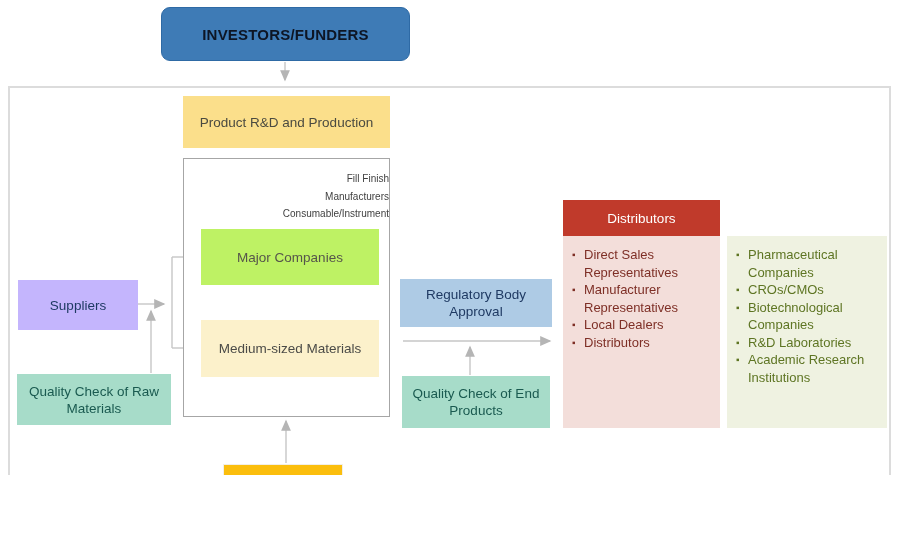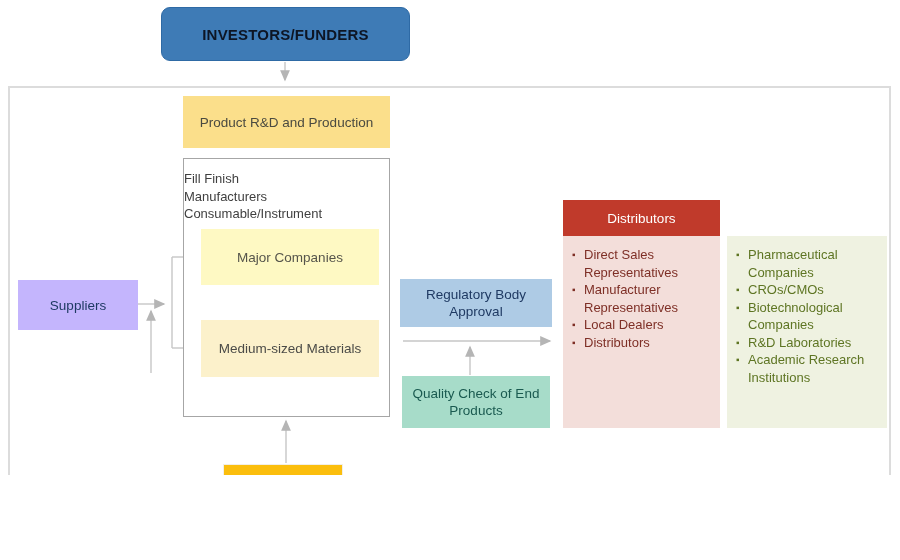--- a/index.html
+++ b/index.html
@@ -10,23 +10,23 @@
   
   .investors{left:161px;top:7px;width:249px;height:54px;background:#3E7BB6;
              border:1px solid #2E6AA5;border-radius:9px;color:#0D1524;
              font-weight:bold;font-size:15px;letter-spacing:.2px;}
   
   .outer{position:absolute;left:8px;top:86px;width:883px;height:461px;
          border:2px solid #DCDCDC;box-sizing:border-box;}
   .product-rd{left:183px;top:96px;width:207px;height:52px;background:#FBDF8B;color:#4A4A40;}
   .fillfinish{position:absolute;left:183px;top:158px;width:207px;height:259px;
               background:#ffffff;border:1px solid #A6A6A6;box-sizing:border-box;}
-  .ff-title{position:absolute;left:0;top:11px;width:100%;text-align:left;
-            color:#3F3F3F;font-size:13px;line-height:17.5px;}
-  .major{left:201px;top:229px;width:178px;height:56px;background:#fef9c3;color:#56554B;}
+  .ff-title{position:absolute;left:0;top:11px;width:100%;text-align:right;
+            color:#3F3F3F;font-size:10px;line-height:17.5px;}
+  .major{left:201px;top:229px;width:178px;height:56px;background:#bef264;color:#56554B;}
   .medium{left:201px;top:320px;width:178px;height:57px;background:#FCF1CB;color:#4B4B47;}
   .suppliers{left:18px;top:280px;width:120px;height:50px;background:#c4b5fd;color:#1F3A63;}
   .qc-raw{left:17px;top:374px;width:154px;height:51px;background:#A7DCC9;color:#1A5A50;}
   .reg-approval{left:400px;top:279px;width:152px;height:48px;background:#AECBE5;color:#1F3A63;}
   .qc-end{left:402px;top:376px;width:148px;height:52px;background:#A7DCC9;color:#1A5A50;}
   .reg-bodies{left:223px;top:464px;width:120px;height:73px;background:#FBBE0D;
               border:1px solid #F2EFE6;color:#2B2506;font-size:18px;line-height:19px;text-align:right;}
   
   .col-header{position:absolute;display:flex;align-items:center;justify-content:center;
               color:#ffffff;font-size:13.5px;box-sizing:border-box;}
@@ -82,20 +82,21 @@
     <div class="ff-title">
       <div>Fill Finish</div>
       <div>Manufacturers</div>
       <div>Consumable/Instrument</div>
     </div>
   </div>
   <div class="box major">Major Companies</div>
   <div class="box medium">Medium-sized Materials</div>
 
   <div class="box suppliers">Suppliers</div>
+  <div class="box qc-raw two-line">Quality Check of Raw Materials</div>
 
   <div class="box reg-approval two-line">Regulatory Body Approval</div>
   <div class="box qc-end two-line">Quality Check of End Products</div>
 
   <div class="box reg-bodies two-line">Regulatory Bodies</div>
 
   <div class="col-header dist-header">Distributors</div>
   <div class="col-body dist-body">
       <div class="li">
         <span class="bullet">▪</span>

